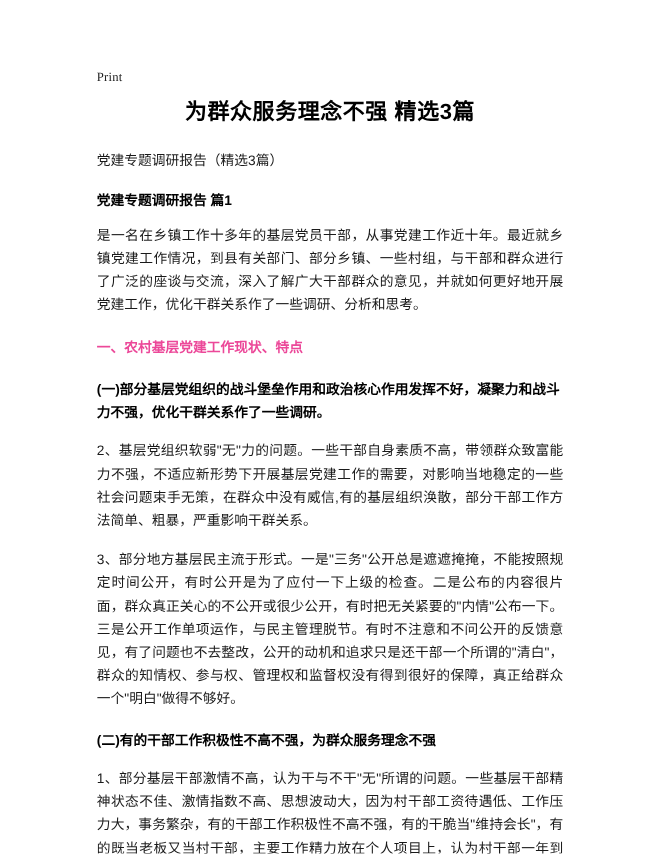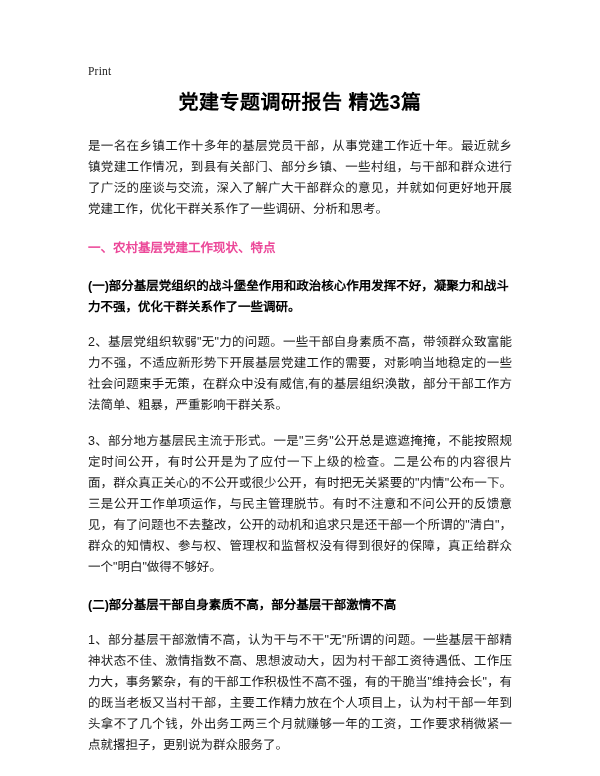--- a/index.html
+++ b/index.html
@@ -90,32 +90,34 @@
 </style>
 </head>
 <body>
 
 <div class="page">
 
   <div class="print-bar">Print</div>
 
   <div class="content">
 
-    <h1 class="doc-title">党建专题调研报告 精选3篇</h1>
+    <h1 class="doc-title">为群众服务理念不强 精选3篇</h1>
 
+    <div class="subtitle">党建专题调研报告（精选3篇）</div>
 
+    <div class="h-article">党建专题调研报告 篇1</div>
 
     <p class="para">是一名在乡镇工作十多年的基层党员干部，从事党建工作近十年。最近就乡镇党建工作情况，到县有关部门、部分乡镇、一些村组，与干部和群众进行了广泛的座谈与交流，深入了解广大干部群众的意见，并就如何更好地开展党建工作，优化干群关系作了一些调研、分析和思考。</p>
 
     <h2 class="h-section">一、农村基层党建工作现状、特点</h2>
 
     <h3 class="h-subsection">(一)部分基层党组织的战斗堡垒作用和政治核心作用发挥不好，凝聚力和战斗力不强，优化干群关系作了一些调研。</h3>
 
     <p class="para">2、基层党组织软弱"无"力的问题。一些干部自身素质不高，带领群众致富能力不强，不适应新形势下开展基层党建工作的需要，对影响当地稳定的一些社会问题束手无策，在群众中没有威信,有的基层组织涣散，部分干部工作方法简单、粗暴，严重影响干群关系。</p>
 
     <p class="para">3、部分地方基层民主流于形式。一是"三务"公开总是遮遮掩掩，不能按照规定时间公开，有时公开是为了应付一下上级的检查。二是公布的内容很片面，群众真正关心的不公开或很少公开，有时把无关紧要的"内情"公布一下。三是公开工作单项运作，与民主管理脱节。有时不注意和不问公开的反馈意见，有了问题也不去整改，公开的动机和追求只是还干部一个所谓的"清白"，群众的知情权、参与权、管理权和监督权没有得到很好的保障，真正给群众一个"明白"做得不够好。</p>
 
-    <h3 class="h-subsection">(二)部分基层干部自身素质不高，部分基层干部激情不高</h3>
+    <h3 class="h-subsection">(二)有的干部工作积极性不高不强，为群众服务理念不强</h3>
 
     <p class="para">1、部分基层干部激情不高，认为干与不干"无"所谓的问题。一些基层干部精神状态不佳、激情指数不高、思想波动大，因为村干部工资待遇低、工作压力大，事务繁杂，有的干部工作积极性不高不强，有的干脆当"维持会长"，有的既当老板又当村干部，主要工作精力放在个人项目上，认为村干部一年到头拿不了几个钱，外出务工两三个月就赚够一年的工资，工作要求稍微紧一点就撂担子，更别说为群众服务了。</p>
 
   </div>
 </div>
 
 </body></html>

